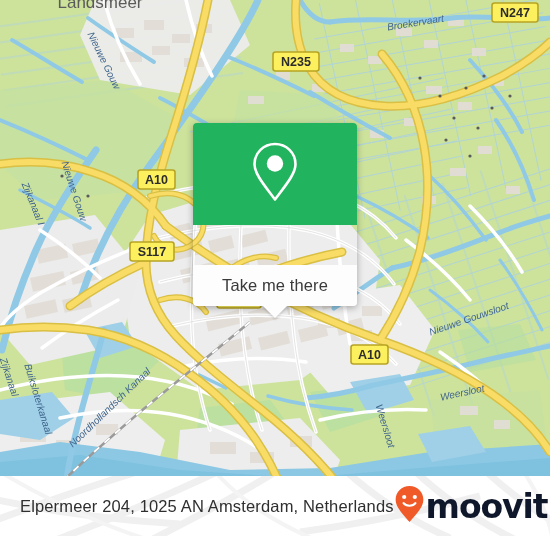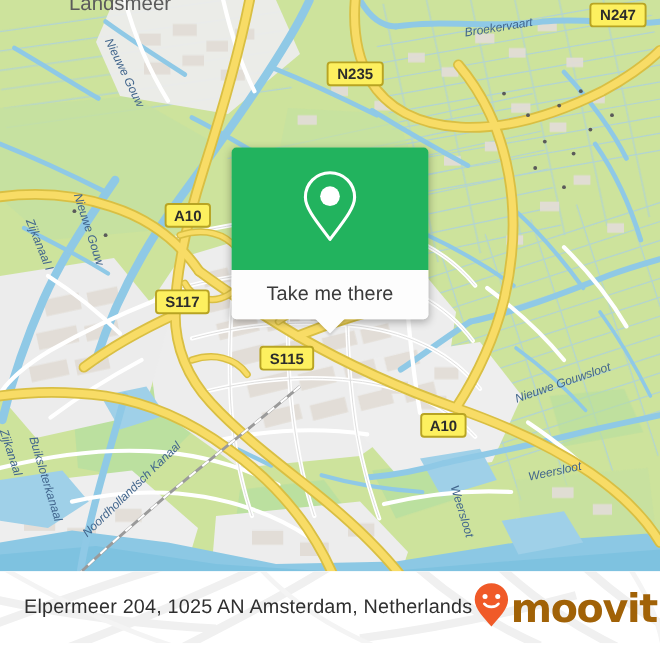--- a/index.html
+++ b/index.html
@@ -33,20 +33,21 @@
   }
   .card-top{
     background:#22b35e;
     height:102px;border-radius:4px 4px 0 0;
     display:flex;align-items:center;justify-content:center;
   }
   .card-bottom{
     background:#fdfdfd;height:41px;border-radius:0 0 4px 4px;
     display:flex;align-items:center;justify-content:center;
     position:relative;
+    margin-top:40px;
   }
   .card-bottom .cta{
     font-size:16.5px;color:#3a3a3a;letter-spacing:.1px;
   }
   .card-tail{
     position:absolute;left:50%;transform:translateX(-50%);
     bottom:-12px;width:0;height:0;
     border-left:13px solid transparent;
     border-right:13px solid transparent;
     border-top:13px solid #fdfdfd;
@@ -60,21 +61,21 @@
   }
   .footer-wm{position:absolute;left:0;top:0;width:550px;height:60px;opacity:1;}
   .footer-inner{
     position:relative;width:100%;height:100%;
     display:flex;align-items:center;justify-content:space-between;
     padding:0 14px 0 20px;box-sizing:border-box;
   }
   .addr{font-size:16.5px;color:#2f2f2f;letter-spacing:.15px;white-space:nowrap;}
   .logo{display:flex;align-items:center;gap:1px;}
   .logo .wordmark{
-    font-size:33px;font-weight:bold;color:#a16207;letter-spacing:-1.1px;
+    font-size:33px;font-weight:bold;color:#0f172a;letter-spacing:-1.1px;
     line-height:33px;font-family:"DejaVu Sans", sans-serif;
   }
 </style>
 </head>
 <body>
 
 <div class="screen">
 
   <div class="map">
     <svg width="550" height="490" viewBox="0 0 550 490" xmlns="http://www.w3.org/2000/svg">

